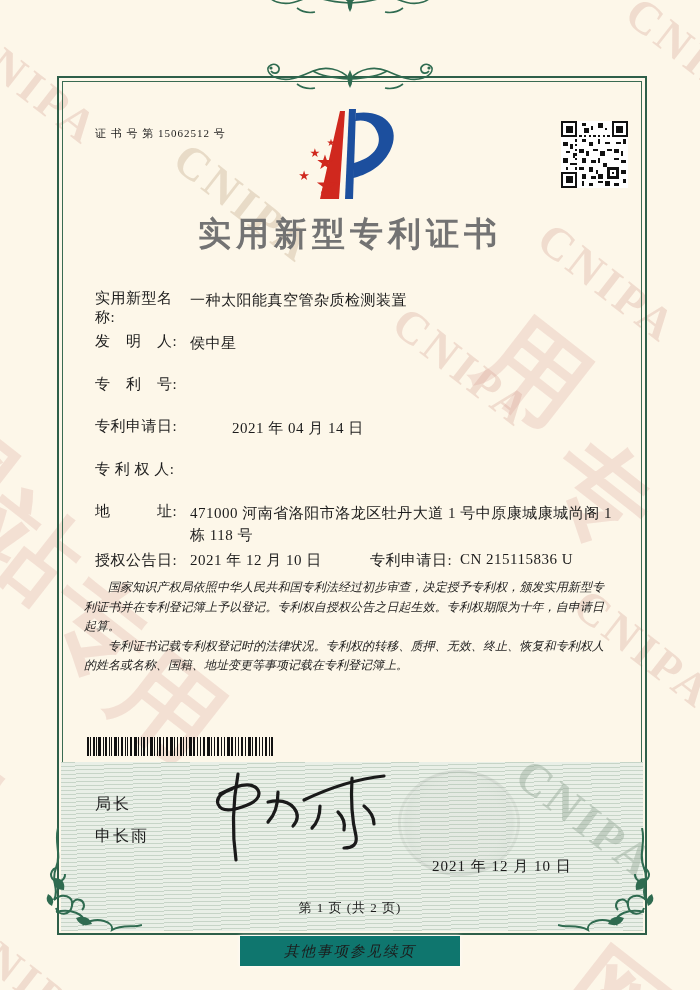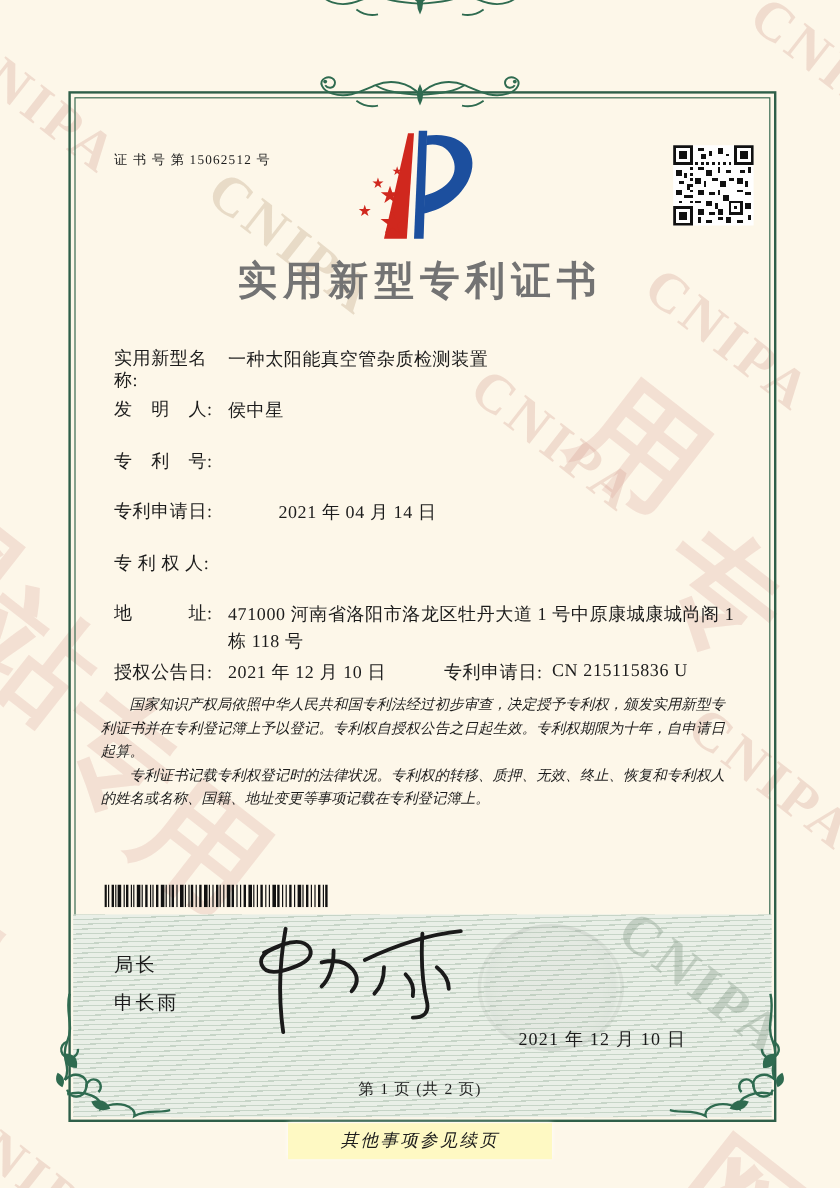--- a/index.html
+++ b/index.html
@@ -32,21 +32,21 @@
   .row{display:flex;left:95px;font-size:15px;letter-spacing:0.5px;}
   .row .lbl{width:95px;flex:none;}
   .row .val{width:425px;line-height:22px;}
   .g-item{font-size:15px;letter-spacing:0.5px;}
   .paras{left:84px;top:578px;width:520px;font-size:12px;line-height:19.6px;
          font-style:italic;text-align:justify;}
   .paras p{margin:0;text-indent:2em;}
   .official{font-size:16px;letter-spacing:2px;}
   .issue-date{left:432px;top:857px;font-size:15px;letter-spacing:1px;}
   .page-ind{left:57px;top:899px;width:586px;text-align:center;font-size:13px;letter-spacing:1px;}
-  .cont-note{left:240px;top:936px;width:220px;height:30px;background:#fef9c3;
+  .cont-note{left:240px;top:936px;width:220px;height:30px;background:#0f766e;
              text-align:center;line-height:30px;font-size:14.5px;font-style:italic;
              letter-spacing:2px;box-shadow:0 0 4px rgba(255,255,255,0.9);}
   .seal-ghost{left:398px;top:770px;width:116px;height:100px;border-radius:50%;
               border:3px solid rgba(120,125,120,0.10);
               background:radial-gradient(circle,rgba(140,145,140,0.05) 55%,rgba(140,145,140,0.09) 70%,transparent 75%);}
 </style>
 </head>
 <body>
 
 <div class="page">

